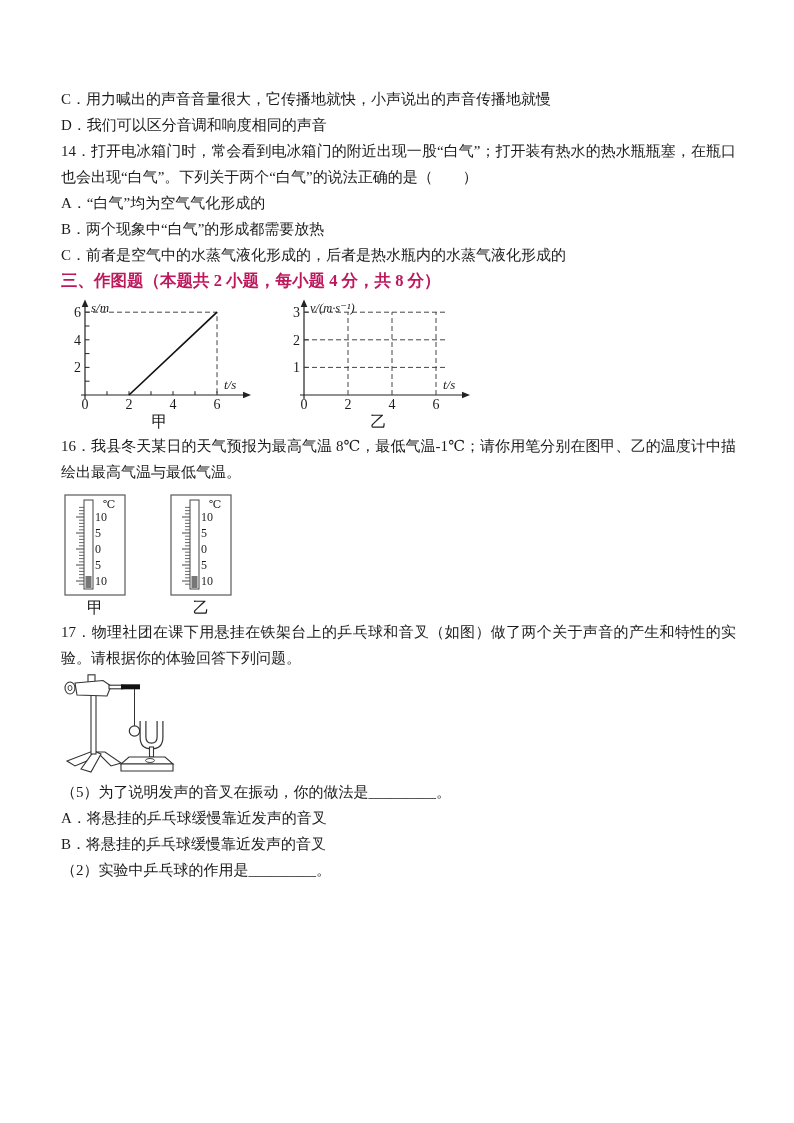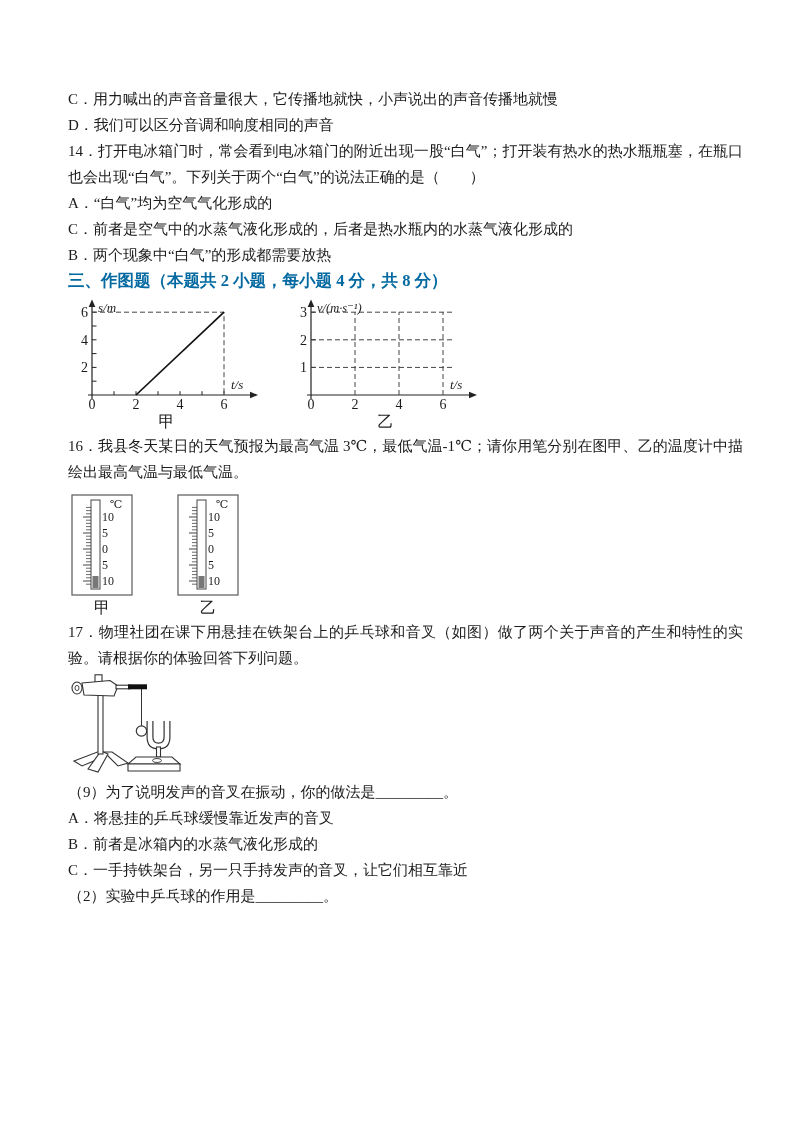--- a/index.html
+++ b/index.html
@@ -1,24 +1,24 @@
 <!DOCTYPE html>
 <html><head>
 <meta charset="utf-8">
 <style>
   html,body{margin:0;padding:0;background:#ffffff;}
   .page{position:relative;width:794px;height:1123px;background:#ffffff;overflow:hidden;}
   .content{
-    position:absolute;left:68px;top:86px;width:675px;
+    position:absolute;left:61px;top:86px;width:675px;
     font-family:"Liberation Serif","DejaVu Serif",serif;
     font-size:15px;line-height:26px;color:#1b1b1b;
   }
   p{margin:0;text-align:justify;}
   p.opt{text-align:left;}
-  h3{margin:0;font-size:16.5px;line-height:26px;font-weight:bold;color:#0369a1;}
+  h3{margin:0;font-size:16.5px;line-height:26px;font-weight:bold;color:#be185d;}
   .figure{display:flex;}
   .fig-graphs{margin:5px 0 0 6px;gap:34px;}
   .graph-block{display:flex;flex-direction:column;align-items:center;}
   .fig-label{font-size:16px;line-height:22px;color:#1b1b1b;}
   .fig-thermos{margin:8px 0 0 2px;gap:42px;}
   .thermo-block{display:flex;flex-direction:column;align-items:center;}
   .fig-stand{margin:3px 0 5px 0;}
   svg{display:block;}
   svg text{font-family:"Liberation Serif","DejaVu Serif",serif;fill:#1b1b1b;}
   .axis{stroke:#222;stroke-width:1.2;fill:none;}
@@ -31,22 +31,22 @@
 <body>
 
 <div class="page">
   <div class="content">
 
     <p class="opt">C．用力喊出的声音音量很大，它传播地就快，小声说出的声音传播地就慢</p>
     <p class="opt">D．我们可以区分音调和响度相同的声音</p>
 
     <p>14．打开电冰箱门时，常会看到电冰箱门的附近出现一股“白气”；打开装有热水的热水瓶瓶塞，在瓶口也会出现“白气”。下列关于两个“白气”的说法正确的是（　　）</p>
     <p class="opt">A．“白气”均为空气气化形成的</p>
+    <p class="opt">B．两个现象中“白气”的形成都需要放热</p>
     <p class="opt">C．前者是空气中的水蒸气液化形成的，后者是热水瓶内的水蒸气液化形成的</p>
-    <p class="opt">B．两个现象中“白气”的形成都需要放热</p>
 
     <h3>三、作图题（本题共 2 小题，每小题 4 分，共 8 分）</h3>
 
 
     <div class="figure fig-graphs">
       <div class="graph-block">
         <svg width="185" height="112" viewBox="0 0 185 112">
           <line class="axis" x1="14" y1="96" x2="176" y2="96"></line>
           <polygon points="176,92.7 184,96 176,99.3" fill="#222"></polygon>
           <line class="axis" x1="18" y1="100" x2="18" y2="8"></line>
@@ -84,21 +84,21 @@
           <text x="14" y="73" font-size="14" text-anchor="end">1</text>
           <text x="18" y="110" font-size="14" text-anchor="middle">0</text>
           <text x="62" y="110" font-size="14" text-anchor="middle">2</text>
           <text x="106" y="110" font-size="14" text-anchor="middle">4</text>
           <text x="150" y="110" font-size="14" text-anchor="middle">6</text>
         </svg>
         <div class="fig-label">乙</div>
       </div>
     </div>
 
-    <p>16．我县冬天某日的天气预报为最高气温 3℃，最低气温-1℃；请你用笔分别在图甲、乙的温度计中描绘出最高气温与最低气温。</p>
+    <p>16．我县冬天某日的天气预报为最高气温 8℃，最低气温-1℃；请你用笔分别在图甲、乙的温度计中描绘出最高气温与最低气温。</p>
 
     <div class="figure fig-thermos">
       <div class="thermo-block">
         <svg width="64" height="104" viewBox="0 0 64 104">
           <rect x="2" y="2" width="60" height="100" fill="#fff" stroke="#666" stroke-width="1.3"></rect>
           <rect x="21" y="7" width="9" height="89" fill="#fff" stroke="#444" stroke-width="1"></rect>
           <rect x="22.5" y="83" width="6" height="12" fill="#777"></rect>
           <path d="M13 24H21M13 40H21M13 56H21M13 72H21M13 88H21" stroke="#444" stroke-width="1.2"></path>
           <path d="M16 14.4H21M16 17.6H21M16 20.8H21M16 27.2H21M16 30.4H21M16 33.6H21M16 36.8H21M16 43.2H21M16 46.4H21M16 49.6H21M16 52.8H21M16 59.2H21M16 62.4H21M16 65.6H21M16 68.8H21M16 75.2H21M16 78.4H21M16 81.6H21M16 84.8H21M16 91.2H21" stroke="#444" stroke-width="0.8"></path>
           <text x="40" y="15" font-size="11">℃</text>
@@ -148,20 +148,19 @@
         <circle cx="73.5" cy="57" r="5.2" fill="#fff" stroke="#333" stroke-width="1.2"></circle>
         <path d="M82 47 V63 Q82 72 90.5 72 Q99 72 99 63 V47" fill="none" stroke="#333" stroke-width="7"></path>
         <path d="M82 47 V63 Q82 72 90.5 72 Q99 72 99 63 V47" fill="none" stroke="#fff" stroke-width="4.6"></path>
         <rect class="outline" x="88.5" y="73" width="4" height="10"></rect>
         <path class="outline" d="M68 83 L104 83 L112 90 L60 90 Z"></path>
         <path class="outline" d="M60 90 L112 90 L112 97 L60 97 Z"></path>
         <ellipse cx="89" cy="86.5" rx="4.5" ry="2" fill="#fff" stroke="#333" stroke-width="0.9"></ellipse>
       </svg>
     </div>
 
-    <p>（9）为了说明发声的音叉在振动，你的做法是_________。</p>
+    <p>（5）为了说明发声的音叉在振动，你的做法是_________。</p>
     <p class="opt">A．将悬挂的乒乓球缓慢靠近发声的音叉</p>
-    <p class="opt">B．前者是冰箱内的水蒸气液化形成的</p>
-    <p class="opt">C．一手持铁架台，另一只手持发声的音叉，让它们相互靠近</p>
+    <p class="opt">B．将悬挂的乒乓球缓慢靠近发声的音叉</p>
     <p>（2）实验中乒乓球的作用是_________。</p>
 
   </div>
 </div>
 
 </body></html>

